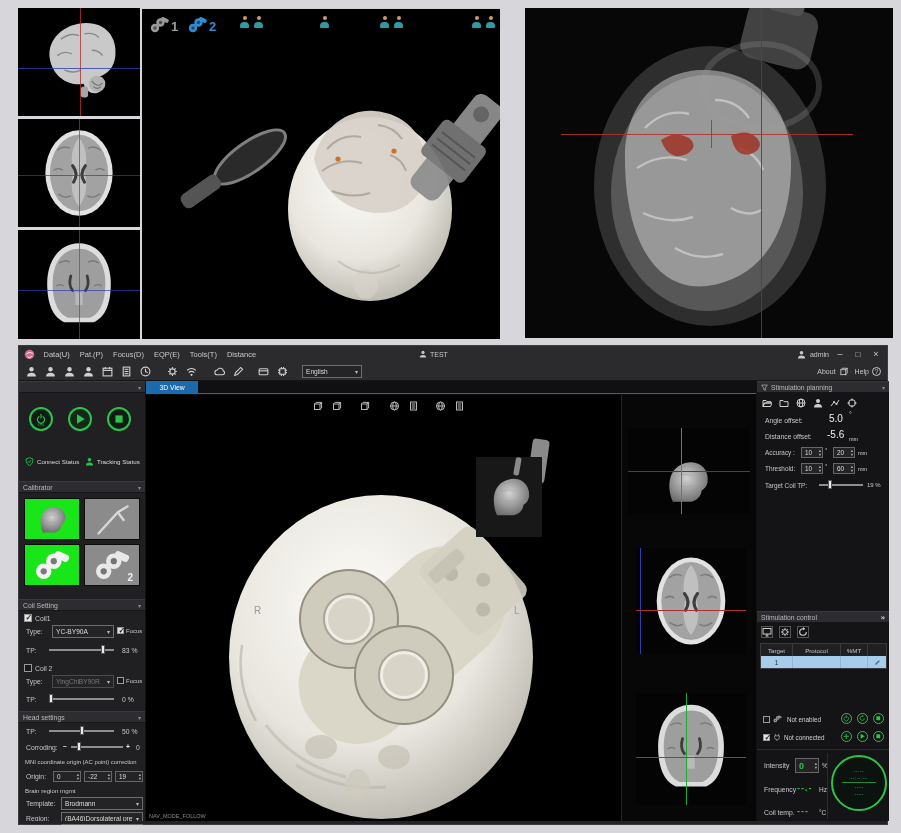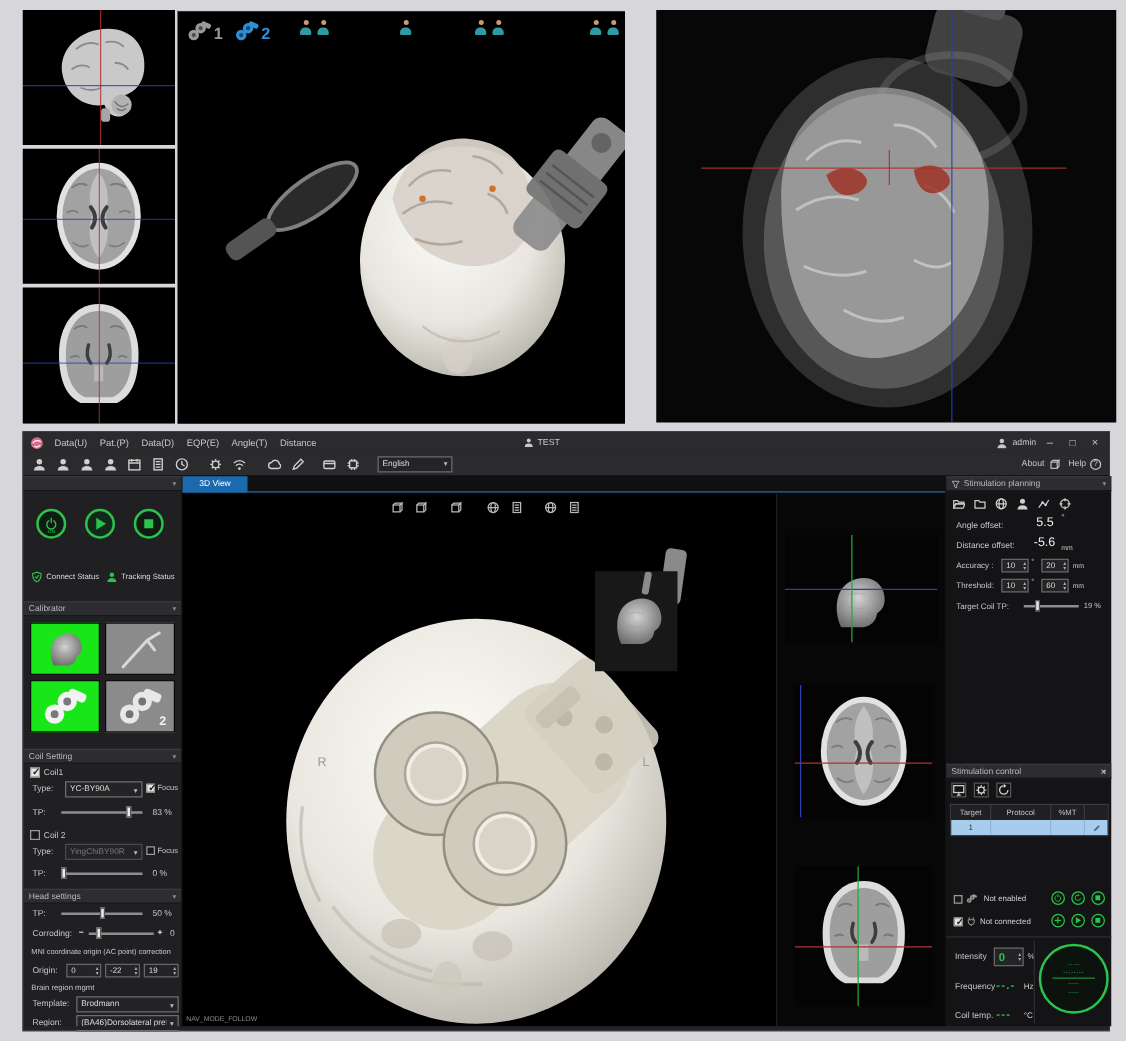--- a/index.html
+++ b/index.html
@@ -294,23 +294,23 @@
 
   <div class="titlebar">
     <span class="tbicon" style="margin-left:2px">
       <svg viewBox="0 0 10 10">
           <circle cx="5" cy="5" r="4.3" fill="#d66a8a"></circle>
           <path d="M2 5 q2 -3 6 -1 M3 7 q2 2 4.5 -0.5" stroke="#fff" stroke-width=".8" fill="none"></path>
         </svg>
     </span>
     <span class="menu-item">Data(U)</span>
     <span class="menu-item">Pat.(P)</span>
-    <span class="menu-item">Data(D)</span>
+    <span class="menu-item">Focus(D)</span>
     <span class="menu-item">EQP(E)</span>
-    <span class="menu-item">Angle(T)</span>
+    <span class="menu-item">Tools(T)</span>
     <span class="menu-item">Distance</span>
     <span style="position:absolute;left:400px;display:flex;align-items:center;gap:3px">
       <svg viewBox="0 0 10 10" style="width:8px;height:8px;color:#c8c8c8">
           <use href="#ic-person"></use>
         </svg>
       <span style="font-size:7px">TEST</span>
     </span>
     <span style="margin-left:auto;display:flex;align-items:center;gap:4px;padding-right:4px">
       <svg viewBox="0 0 10 10" style="width:9px;height:9px;color:#c8c8c8">
           <use href="#ic-person"></use>
@@ -689,21 +689,21 @@
               <use href="#ic-path"></use>
             </svg>
           </span>
         <span class="picon" style="color:#cfcfcf">
             <svg viewBox="0 0 10 10">
               <use href="#ic-target"></use>
             </svg>
           </span>
       </div>
       <span class="lbl" style="left:8px;top:36px">Angle offset:</span>
-      <span style="position:absolute;left:72px;top:32px;font-size:10px;color:#f0f0f0">5.5</span>
+      <span style="position:absolute;left:72px;top:32px;font-size:10px;color:#f0f0f0">5.0</span>
       <span style="position:absolute;left:92px;top:30px;font-size:7px;color:#ccc">°</span>
       <span class="lbl" style="left:8px;top:52px">Distance offset:</span>
       <span style="position:absolute;left:70px;top:48px;font-size:10px;color:#f0f0f0">-5.6</span>
       <span style="position:absolute;left:92px;top:55px;font-size:5.5px;color:#ccc">mm</span>
       <span class="lbl" style="left:8px;top:68px;font-size:6.4px">Accuracy :</span>
       <div class="spin" style="position:absolute;left:44px;top:66px;width:22px">
         <span>10</span>
           <span class="spa"></span>
       </div>
       <span style="position:absolute;left:68px;top:66px;font-size:6px;color:#ccc">°</span>

